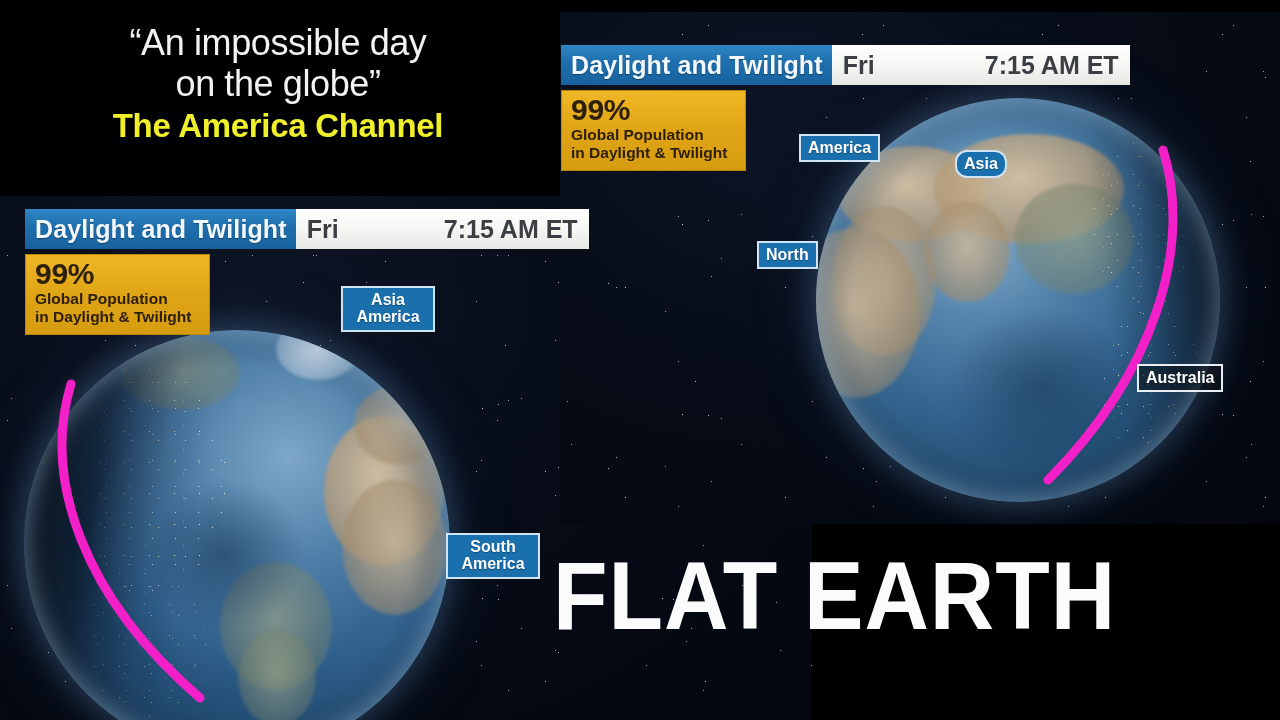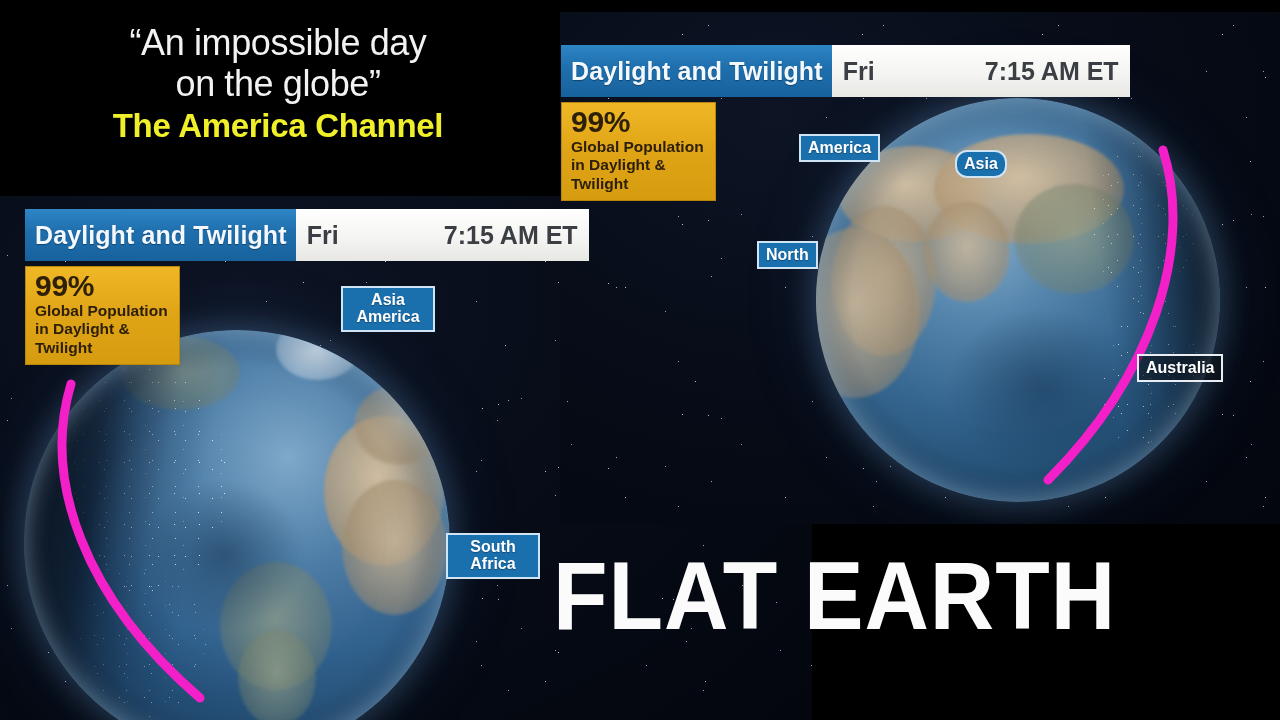--- a/index.html
+++ b/index.html
@@ -92,35 +92,35 @@
     background-size:29px 23px,34px 27px,25px 31px,38px 24px,27px 29px,32px 35px,23px 26px,36px 22px;
     filter:blur(.4px);
   }
 
   
   .term{position:absolute;overflow:visible;pointer-events:none;}
   .term path{fill:none;stroke:#f31fc8;stroke-width:9;stroke-linecap:round;}
 
   
   .banner{position:absolute;}
-  .bar{display:flex;align-items:stretch;height:52px;}
+  .bar{display:flex;align-items:stretch;height:40px;}
   .bar-title{
     background:linear-gradient(180deg,#2e86c4 0%,#1f6fae 42%,#17629d 100%);
     color:#f2f8fd;font-weight:bold;font-size:25px;letter-spacing:.1px;
     display:flex;align-items:center;padding:0 9px 0 10px;
     text-shadow:0 1px 1px rgba(0,0,0,.35);
   }
   .bar-time{
     background:linear-gradient(180deg,#ffffff 0%,#f4f4f2 55%,#e7e7e4 100%);
     color:#3b3f44;font-weight:bold;font-size:25px;
     display:flex;align-items:center;justify-content:space-between;
     padding:0 11px 0 11px;gap:26px;
   }
   .gold{
-    margin-top:5px;width:155px;
+    margin-top:5px;width:185px;
     background:linear-gradient(180deg,#efb726 0%,#e0a516 48%,#d69c10 100%);
     border:1px solid #b8860b;
     padding:4px 8px 7px 9px;box-sizing:border-box;
     color:#2e2008;
   }
   .gold .pct{font-size:30px;font-weight:bold;line-height:1.02;letter-spacing:-.3px;}
   .gold .l1,.gold .l2{font-size:15.5px;font-weight:bold;line-height:1.2;}
 
   
   .maplabel{position:absolute;
@@ -206,26 +206,26 @@
 
       <svg class="term" style="left:0;top:0;width:404px;height:404px;" viewBox="0 0 404 404">
         <path d="M 347 52 C 378 150, 336 278, 232 382"></path>
       </svg>
     </div>
   </div>
 
   <div class="maplabel" style="left:341px;top:286px;width:76px;">Asia
 America</div>
   <div class="maplabel" style="left:446px;top:533px;width:76px;">South
-Africa</div>
+America</div>
 
   <div class="maplabel" style="left:799px;top:134px;">America</div>
   <div class="maplabel" style="left:955px;top:150px;border-radius:12px;">Asia</div>
   <div class="maplabel" style="left:757px;top:241px;">North</div>
-  <div class="maplabel dark" style="left:1137px;top:354px;">Australia</div>
+  <div class="maplabel dark" style="left:1137px;top:364px;">Australia</div>
 
   <div class="banner" style="left:561px;top:45px;">
     <div class="bar">
       <div class="bar-title">Daylight and Twilight</div>
       <div class="bar-time" style="width:276px;">
         <span>Fri</span>
         <span>7:15 AM ET</span>
       </div>
     </div>
     <div class="gold">

